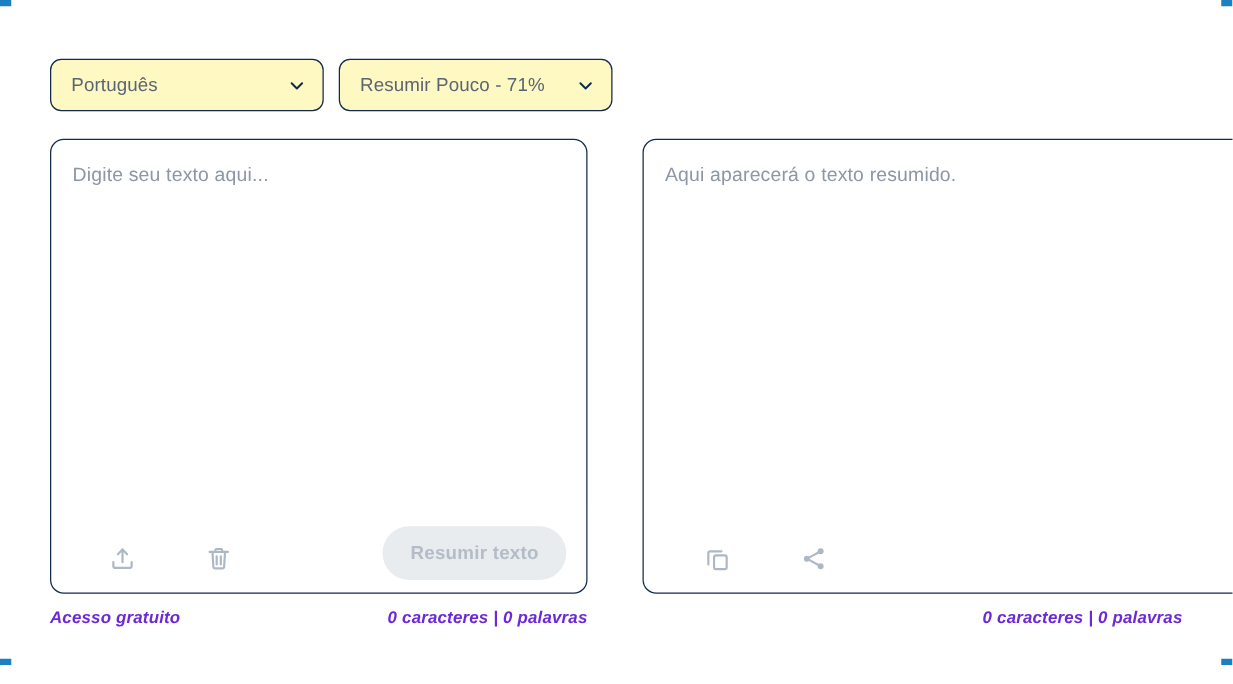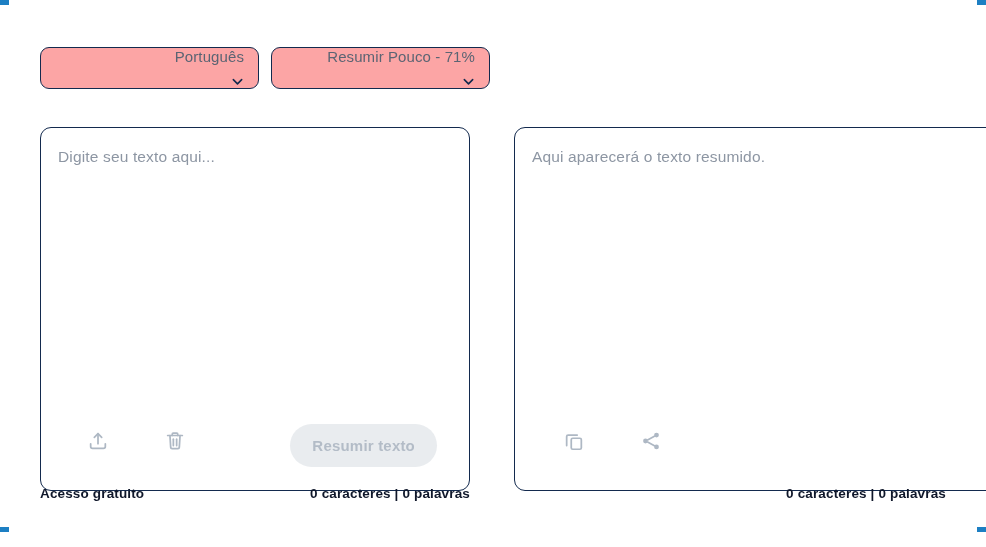--- a/index.html
+++ b/index.html
@@ -40,28 +40,27 @@
     top: 47px;
     display: flex;
     gap: 12px;
     align-items: center;
   }
 
   .select {
     height: 42px;
     border: 1.6px solid #132a4e;
     border-radius: 9px;
-    background: #fca5a5;
-    display: flex;
-    align-items: flex-end;
+    background: #fef9c3;
+    display: flex;
+    align-items: center;
     justify-content: space-between;
     padding: 0 14px 0 16px;
     cursor: pointer;
     user-select: none;
-    flex-direction: column;
   }
   .select-lang  { width: 219px; }
   .select-level { width: 219px; }
 
   .select-label {
     font-size: 15px;
     color: #5b6473;
     letter-spacing: 0.1px;
     white-space: nowrap;
   }
@@ -82,44 +81,43 @@
     top: 111px;
   }
 
   .panel {
     position: absolute;
     top: 0;
     height: 364px;
     border: 1.6px solid #132a4e;
     border-radius: 11px;
     background: #ffffff;
-    margin-top: 16px;
   }
   .panel-input  { left: 0;   width: 430px; }
   .panel-output { left: 474px; width: 488px; }
 
   .panel-placeholder {
     position: absolute;
     left: 17px;
     top: 18px;
     right: 18px;
     font-size: 15.5px;
     color: #8d96a3;
     letter-spacing: 0.15px;
     line-height: 1.4;
   }
 
   .panel-actions {
     position: absolute;
     left: 0;
-    right: 16px;
+    right: 0;
     bottom: 10px;
     height: 56px;
     display: flex;
-    align-items: flex-start;
+    align-items: flex-end;
     padding: 0 16px 0 40px;
   }
   .panel-output .panel-actions { padding-left: 42px; }
 
   .icon-btn {
     width: 34px;
     height: 34px;
     display: flex;
     align-items: center;
     justify-content: center;
@@ -161,22 +159,23 @@
   .arrow svg { display: block; }
 
   
   .footer {
     position: absolute;
     height: 18px;
     display: flex;
     align-items: center;
     font-size: 13.5px;
     font-weight: bold;
-    color: #0f172a;
+    color: #6d28d9;
     letter-spacing: 0.15px;
+    font-style: italic;
   }
   .footer-left {
     left: 40px;
     top: 484px;
     width: 430px;
     justify-content: space-between;
   }
   .footer-right {
     left: 514px;
     top: 484px;

